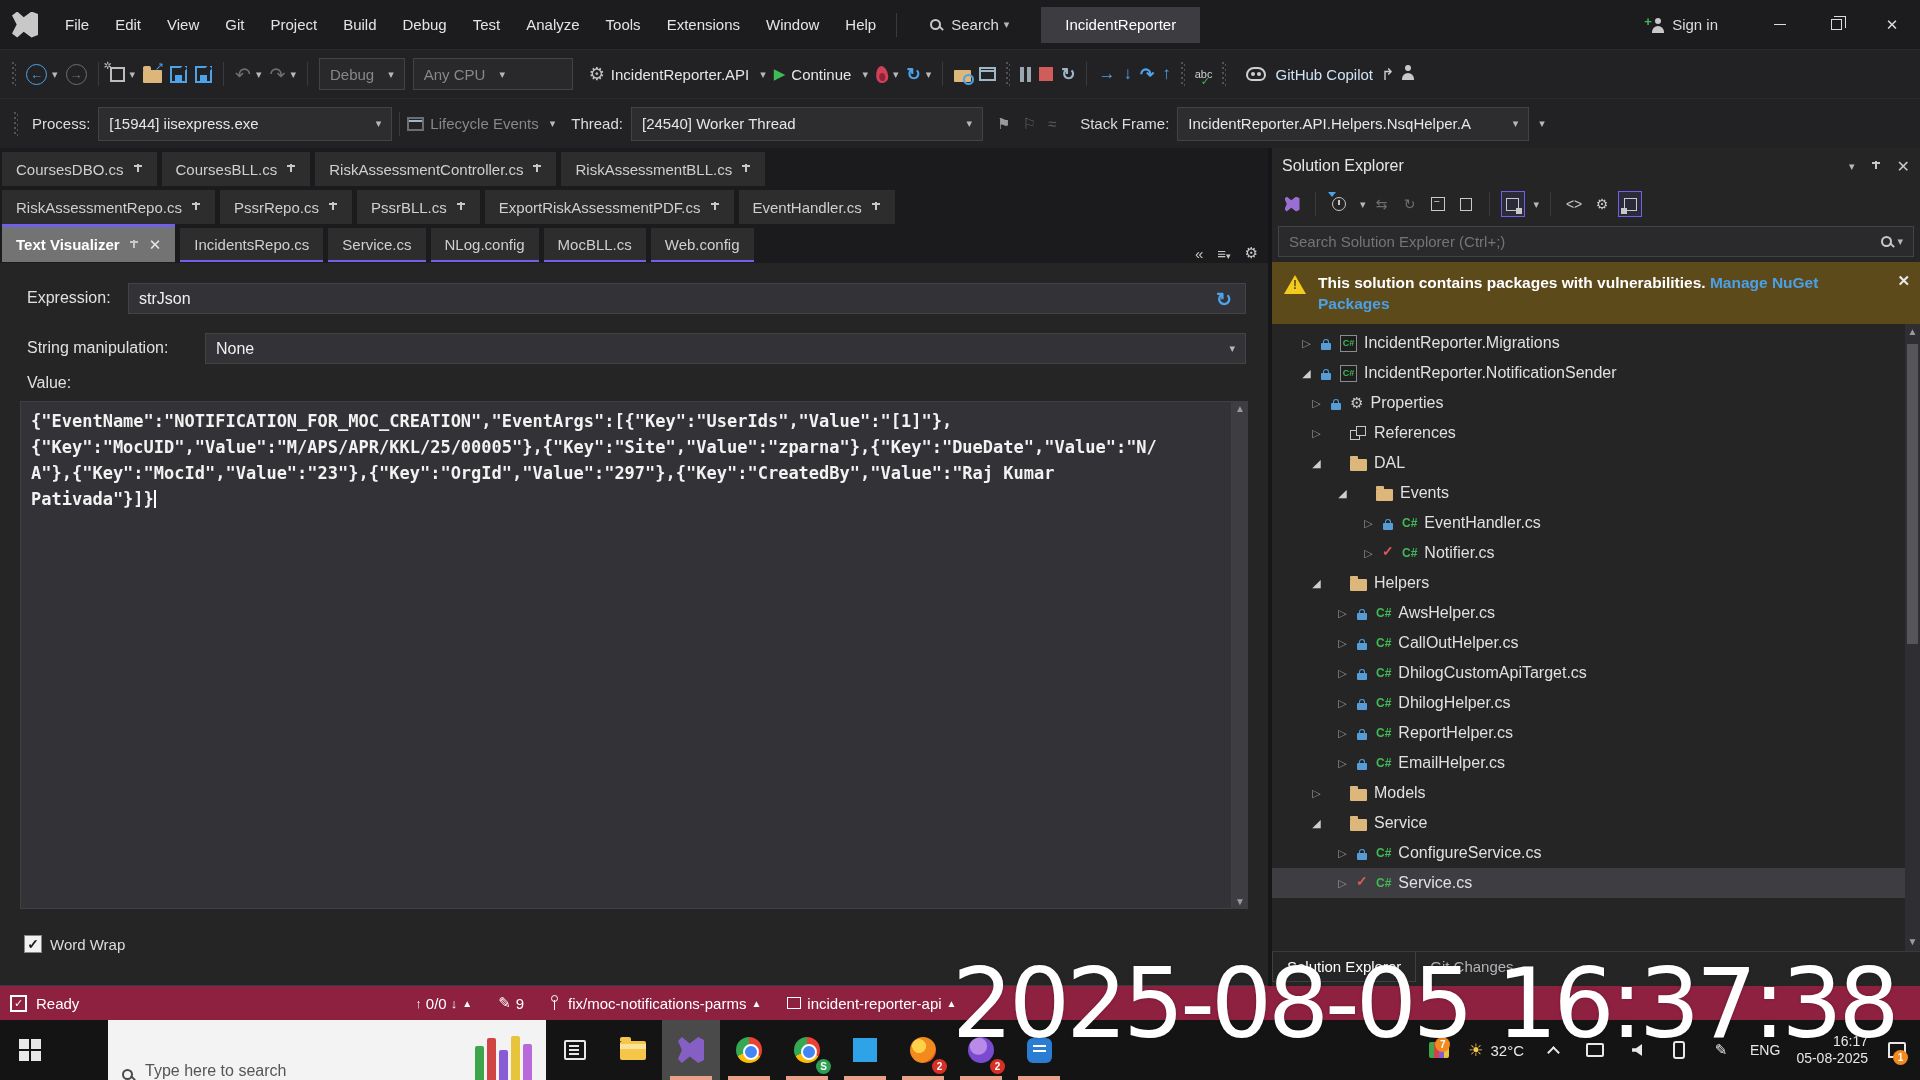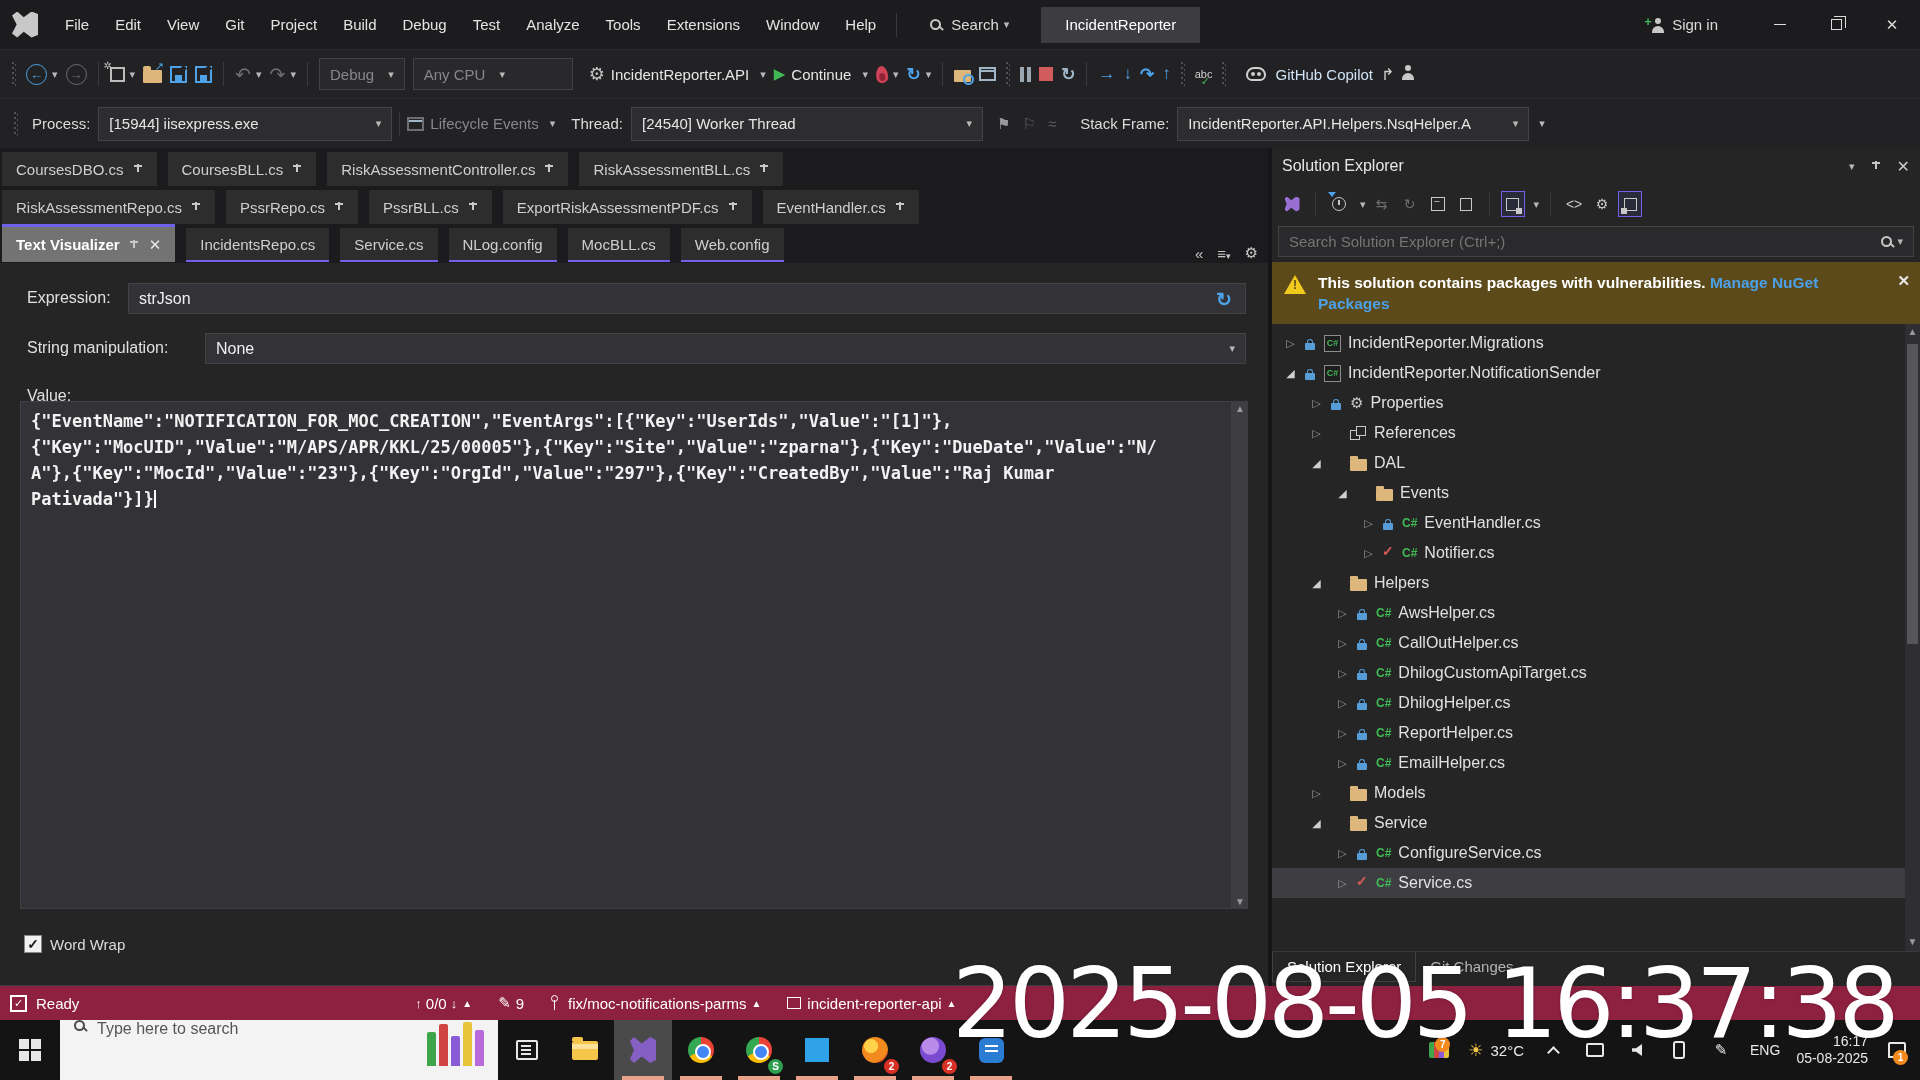--- a/index.html
+++ b/index.html
@@ -71,21 +71,21 @@
   
   #debugbar { position:absolute; left:0; top:98px; width:1920px; height:50px; background:#222225; border-top:1px solid #2a2a2d; display:flex; align-items:center; padding-left:8px; }
   .dlabel { color:#dcdcdc; margin:0 8px; flex:none; }
   .dselect { height:34px; border:1px solid #434346; background:#2d2d30; color:#e6e6e6; display:flex; align-items:center; padding:0 10px; }
   .dselect .caret { margin-left:auto; }
   .ic-flag { color:#9a9a9e; font-size:15px; margin:0 4px; }
   .muted { color:#87878c; }
 
   
   #docwell { position:absolute; left:0; top:148px; width:1268px; height:838px; background:#1b1b1d; display:flex; flex-direction:column; }
-  .tabrow { display:flex; align-items:flex-end; height:38px; padding-left:2px; gap:11px; flex:none; }
+  .tabrow { display:flex; align-items:flex-end; height:38px; padding-left:2px; gap:5px; flex:none; }
   .tab { background:#2d2d2d; color:#cfcfcf; height:34px; display:flex; align-items:center; padding:0 14px; white-space:nowrap; }
   .tabrow3 .tab { border-bottom:2px solid var(--accent,#7160e8); }
   .tab.act-on { background:#737373; color:#fff; font-weight:bold; border-top:3px solid var(--accent,#7160e8); border-bottom:none; height:38px; }
   .ic-pin { display:inline-block; width:10px; height:12px; position:relative; margin-left:9px; color:#c8c8c8; }
   .ic-pin::before { content:""; position:absolute; left:4px; top:1px; width:2px; height:8px; background:currentColor; }
   .ic-pin::after { content:""; position:absolute; left:1px; top:2px; width:8px; height:2px; background:currentColor; }
   .tclose { margin-left:10px; color:#e8e8e8; font-size:15px; font-weight:normal; }
   .tabrow .rightctl { margin-left:auto; display:flex; align-items:center; gap:14px; padding-right:10px; color:#c8c8c8; }
 
   
@@ -129,21 +129,21 @@
   #se-search input { flex:1; background:transparent; border:none; outline:none; color:#9a9a9e; font-size:15px; font-family:"Liberation Sans",sans-serif; }
   #se-warning { margin-top:3px; background:var(--warn-bg,#5c4a1a); display:flex; padding:10px 10px 10px 12px; gap:12px;font-weight:bold; }
   .ic-warn { width:0; height:0; border-left:11px solid transparent; border-right:11px solid transparent; border-bottom:19px solid #f2cb1d; position:relative; flex:none; margin-top:3px; }
   .ic-warn::after { content:"!"; position:absolute; left:-2px; top:3px; color:#5c4a1a; font-weight:bold; font-size:12px; }
   #se-warning .msg { color:#fff; font-size:15.5px; line-height:21px; }
   #se-warning .msg a { color:var(--link-blue,#4ba0e8); text-decoration:none; }
   #se-warning .close { margin-left:auto; color:#e8e8e8; flex:none; }
   #se-tree { flex:1; position:relative; overflow:hidden; padding-top:4px; }
   .trow { height:30px; display:flex; align-items:center; gap:7px; color:#e0e0e0; font-size:16px; white-space:nowrap; }
   .trow.sel-on { background:#3e3e42; }
-  .ind-0{padding-left:12px}.ind-1{padding-left:38px}.ind-2{padding-left:64px}.ind-3{padding-left:90px}
+  .ind-0{padding-left:28px}.ind-1{padding-left:38px}.ind-2{padding-left:64px}.ind-3{padding-left:90px}
   .exp { width:13px; color:#9a9a9e; font-size:11px; flex:none; text-align:center; }
   .exp-c::before { content:"▷"; }
   .exp-e::before { content:"◢"; color:#cfcfcf; }
   .st { width:13px; flex:none; position:relative; display:inline-block; height:14px; }
   .st-lock { }
   .st-lock::before { content:""; position:absolute; left:1px; bottom:0; width:10px; height:7px; background:#569cd6; border-radius:1px; }
   .st-lock::after { content:""; position:absolute; left:3px; bottom:5px; width:4px; height:5px; border:1.5px solid #569cd6; border-bottom:none; border-radius:3px 3px 0 0; }
   .st-check::before { content:"✓"; color:#d85b5b; font-weight:bold; font-size:14px; position:absolute; left:0; top:-3px; }
   .ticon { flex:none; display:inline-flex; align-items:center; justify-content:center; }
   .i-csproj { width:17px; height:17px; border:1px solid #8c8c8c; color:#3fba54; font-size:9px; font-weight:bold; background:#1e1e1e; }
@@ -173,21 +173,21 @@
   .ic-branch::before { content:""; position:absolute; left:1px; top:0; width:5px; height:5px; border:1.5px solid #fff; border-radius:50%; }
   .ic-branch::after { content:""; position:absolute; left:3.5px; top:5px; width:1.5px; height:10px; background:#fff; }
   .ic-repo { width:14px; height:12px; border:1.5px solid #fff; display:inline-block; margin-right:6px; }
   .sb-caret { font-size:10px; margin-left:5px; }
 
   
   #taskbar { position:absolute; left:0; top:1020px; width:1920px; height:60px; background:#141414; display:flex; align-items:center; }
   #start { width:60px; height:60px; display:flex; align-items:center; justify-content:center; }
   .ic-win { width:22px; height:22px; display:grid; grid-template-columns:10px 10px; grid-template-rows:10px 10px; gap:2px; }
   .ic-win i { background:#e8e8e8; }
-  #tb-search { width:438px; height:60px; background:#f3f3f3; display:flex; align-items:flex-start; padding:0 14px; gap:12px; }
+  #tb-search { width:438px; height:60px; background:#f3f3f3; display:flex; align-items:flex-end; padding:0 14px; gap:12px;margin-left:48px; }
   #tb-search .ic-magnifier { border-color:#4a4a4a; } #tb-search .ic-magnifier::after { background:#4a4a4a; }
   #tb-search span { color:#555; font-size:16px; }
   .books { margin-left:auto; display:flex; align-items:flex-end; gap:3px; height:46px; }
   .books i { width:9px; border-radius:2px 2px 0 0; }
   .books i:nth-child(1){height:34px;background:#3fa54a;} .books i:nth-child(2){height:42px;background:#d04444;}
   .books i:nth-child(3){height:30px;background:#8a5bd6;} .books i:nth-child(4){height:44px;background:#e8c33c;}
   .books i:nth-child(5){height:36px;background:#b86adb;}
   .tkbtn { width:58px; height:60px; display:flex; align-items:center; justify-content:center; position:relative; }
   .tkbtn.active { background:#4a4a4a; }
   .tkbtn.open::after { content:""; position:absolute; left:8px; bottom:0; width:42px; height:4px; background:#e8a28a; }
@@ -503,21 +503,21 @@
       <span class="flabel" style="left:27px;top:26px">Expression:</span>
       <input id="expr-input" readonly="" value="strJson" style="">
       <span class="ic-refresh">↻</span>
 
       <span class="flabel" style="left:27px;top:76px">String manipulation:</span>
       <span id="manip-select">
         <span>None</span>
         <span class="caret">▾</span>
       </span>
 
-      <span class="flabel" style="left:27px;top:124px">Value:</span>
+      <span class="flabel" style="left:27px;top:111px">Value:</span>
       <div id="json-box">
         <span id="json-text">{"EventName":"NOTIFICATION_FOR_MOC_CREATION","EventArgs":[{"Key":"UserIds","Value":"[1]"},
 {"Key":"MocUID","Value":"M/APS/APR/KKL/25/00005"},{"Key":"Site","Value":"zparna"},{"Key":"DueDate","Value":"N/
 A"},{"Key":"MocId","Value":"23"},{"Key":"OrgId","Value":"297"},{"Key":"CreatedBy","Value":"Raj Kumar
 Pativada"}]}</span><span class="caret-bar"></span>
       </div>
       <div id="json-scroll">
         <span class="up">▲</span>
         <span class="dn">▼</span>
       </div>

